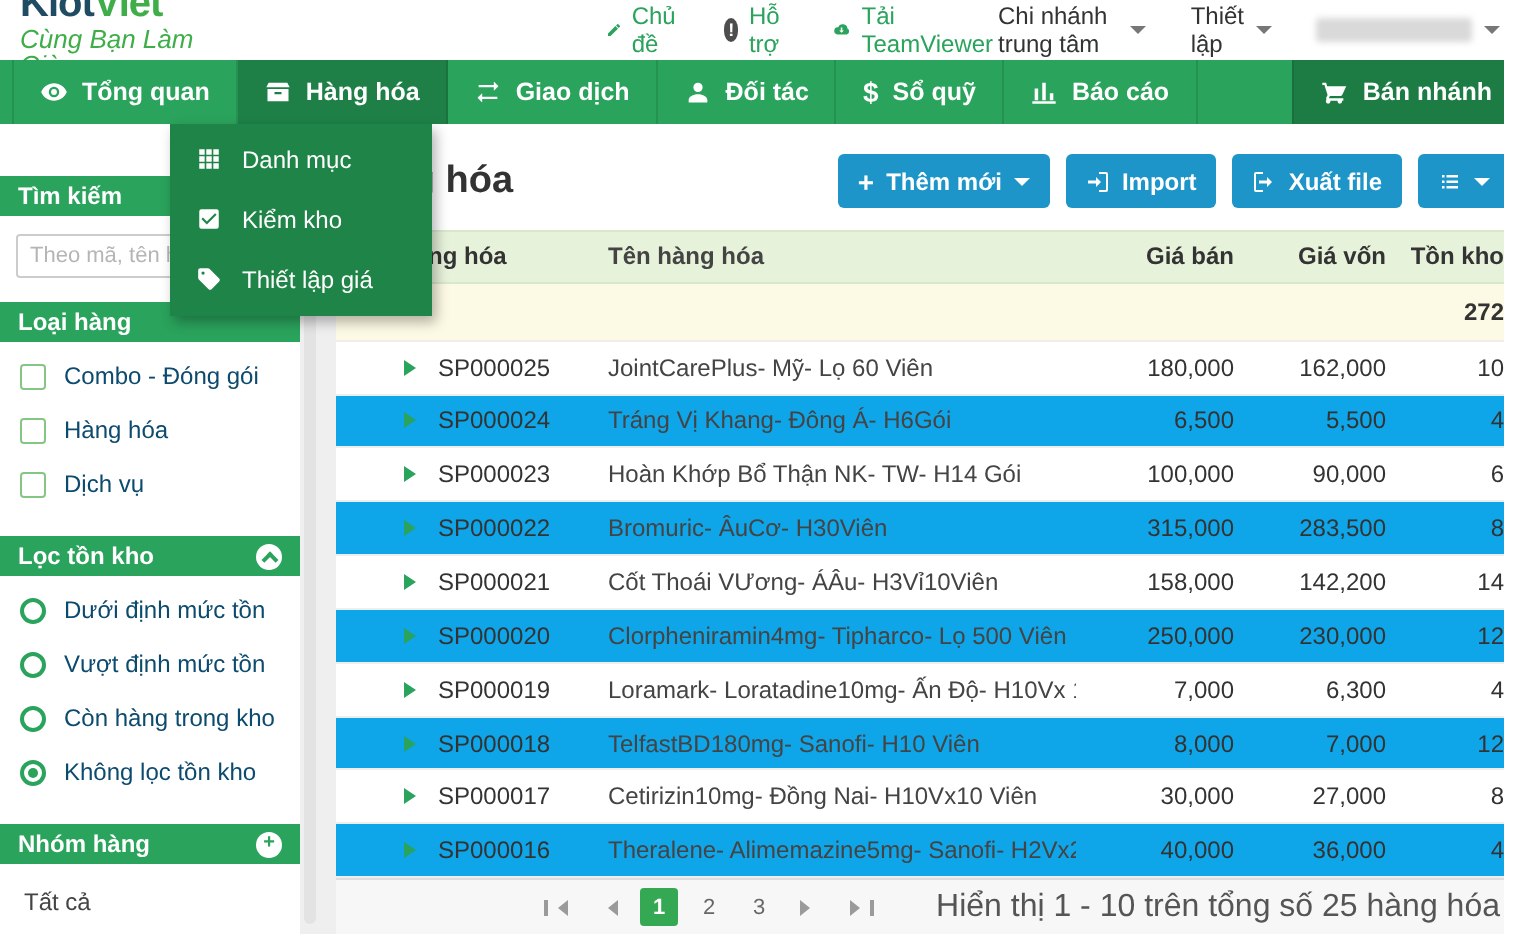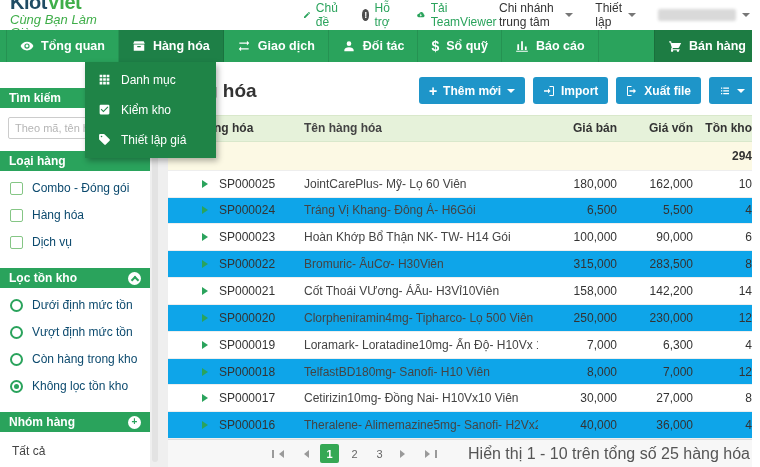--- a/index.html
+++ b/index.html
@@ -169,21 +169,21 @@
     <div class="nav-item">
       <svg class="ic" viewBox="0 0 24 24" fill="currentColor">
           <path d="M4 19V9h3v10H4zm6.5 0V4h3v15h-3zM17 19v-6h3v6h-3zM2 20h20v2H2z"></path>
         </svg>
       <span>Báo cáo</span>
     </div>
     <div class="nav-item nav-sell">
       <svg class="ic" viewBox="0 0 24 24" fill="currentColor">
           <path d="M7 18a2 2 0 100 4 2 2 0 000-4zm10 0a2 2 0 100 4 2 2 0 000-4zM7.6 15.4h9.7c.8 0 1.5-.4 1.8-1.1L22.5 7H6.1L5.3 4H2v2h1.8l2.7 8.5-1 1.9c-.7 1.3.2 3 1.7 3H20v-2H7.6l.9-2z"></path>
         </svg>
-      <span>Bán hàng</span>
+      <span>Bán nhánh</span>
     </div>
   </nav>
 
   <div class="dropdown">
     <div class="dd-item">
       <svg class="ic" viewBox="0 0 24 24" fill="currentColor">
           <path d="M3 3h5v5H3zM9.5 3h5v5h-5zM16 3h5v5h-5zM3 9.5h5v5H3zM9.5 9.5h5v5h-5zM16 9.5h5v5h-5zM3 16h5v5H3zM9.5 16h5v5h-5zM16 16h5v5h-5z"></path>
         </svg>
       <span>Danh mục</span>
     </div>
@@ -308,21 +308,21 @@
       <div class="cell c-price">Giá bán</div>
       <div class="cell c-cost">Giá vốn</div>
       <div class="cell c-stock">Tồn kho</div>
     </div>
 
     <div class="sumrow">
       <div class="cell c-code"></div>
       <div class="cell c-name"></div>
       <div class="cell c-price"></div>
       <div class="cell c-cost"></div>
-      <div class="cell c-stock">294</div>
+      <div class="cell c-stock">272</div>
     </div>
 
     <div class="trow">
       <div class="cell c-code">
           <span class="rcaret"></span>
           <span>SP000025</span>
         </div>
       <div class="cell c-name">JointCarePlus- Mỹ- Lọ 60 Viên</div>
       <div class="cell c-price">180,000</div>
       <div class="cell c-cost">162,000</div>

